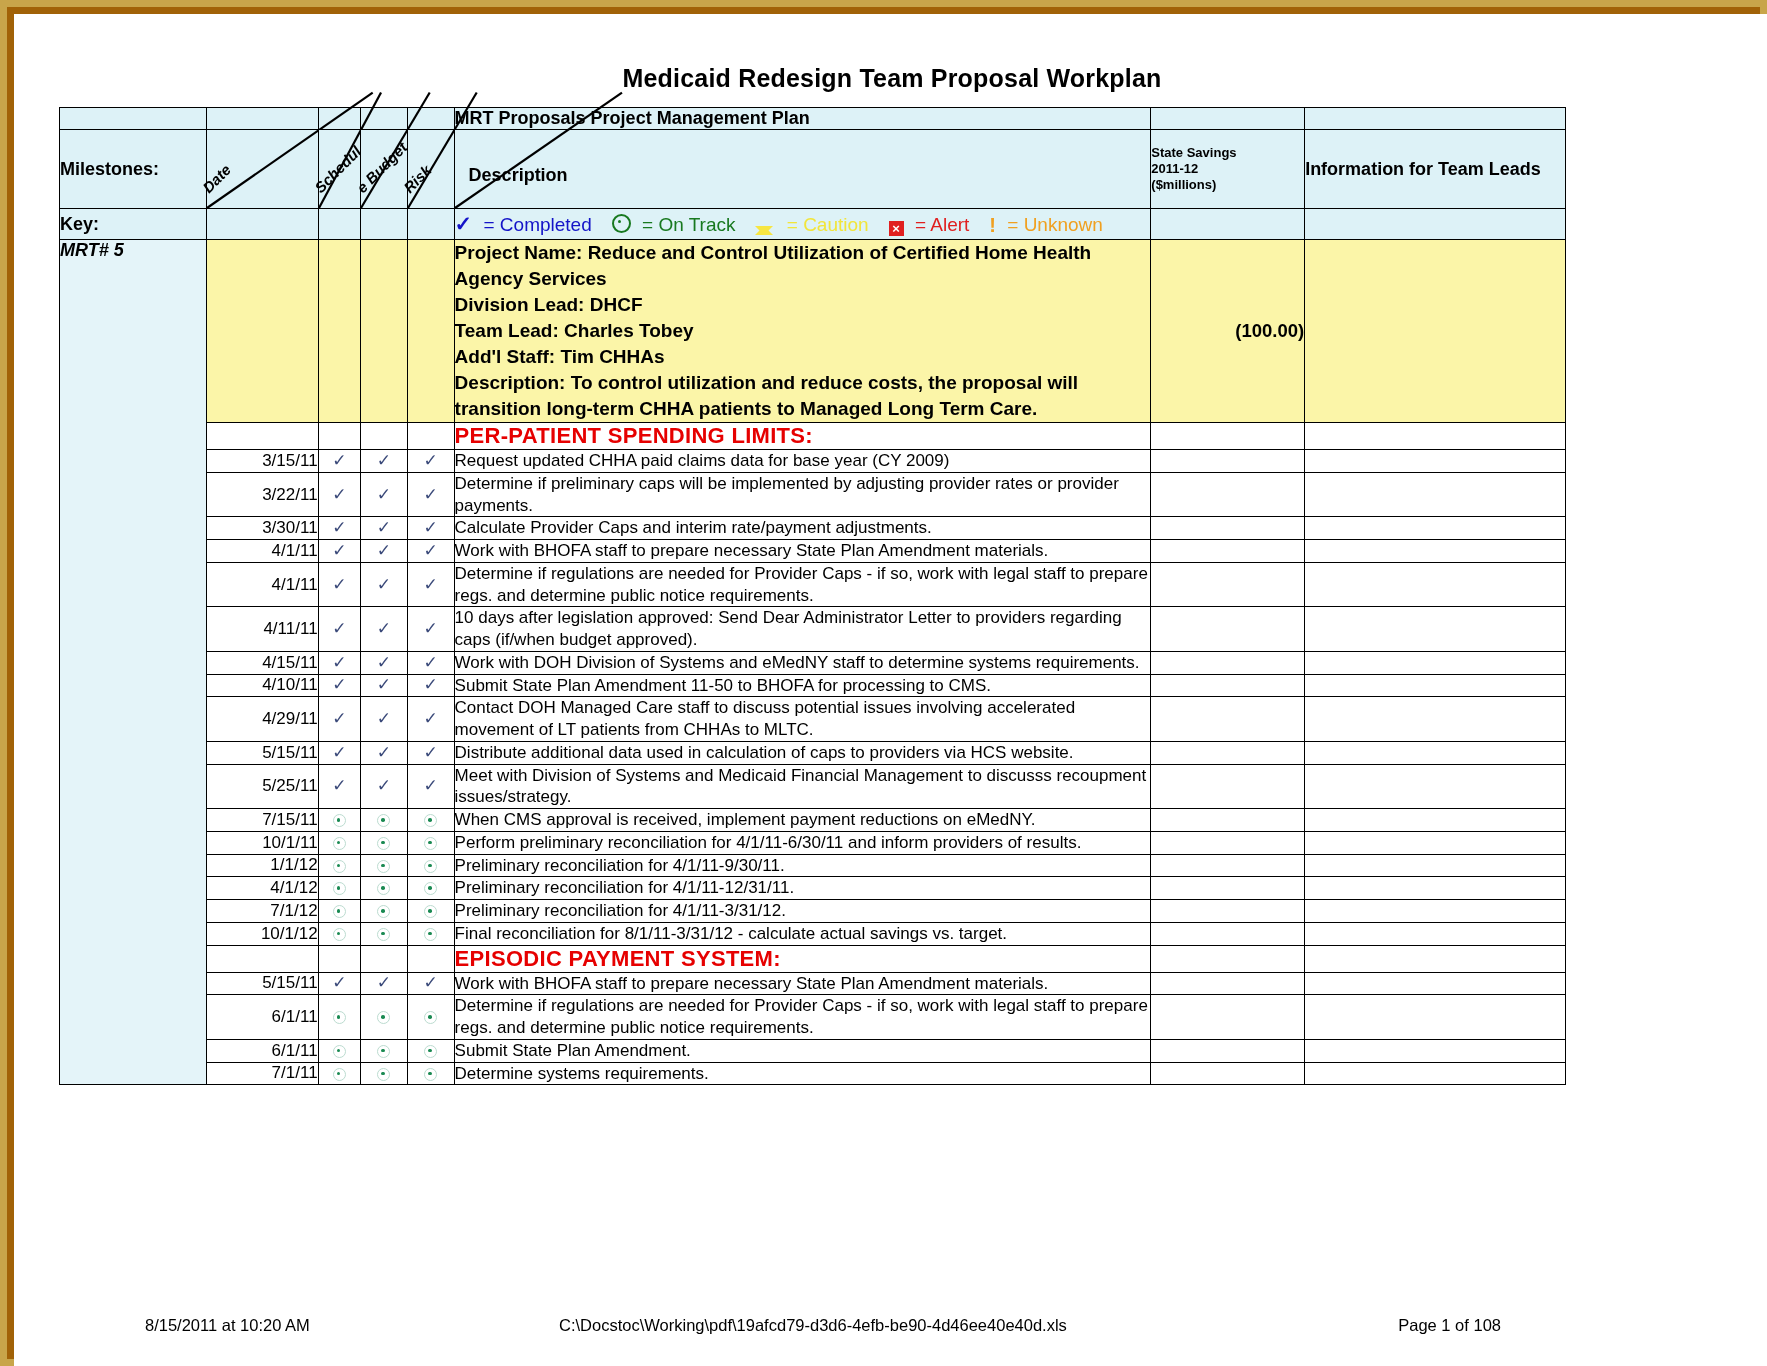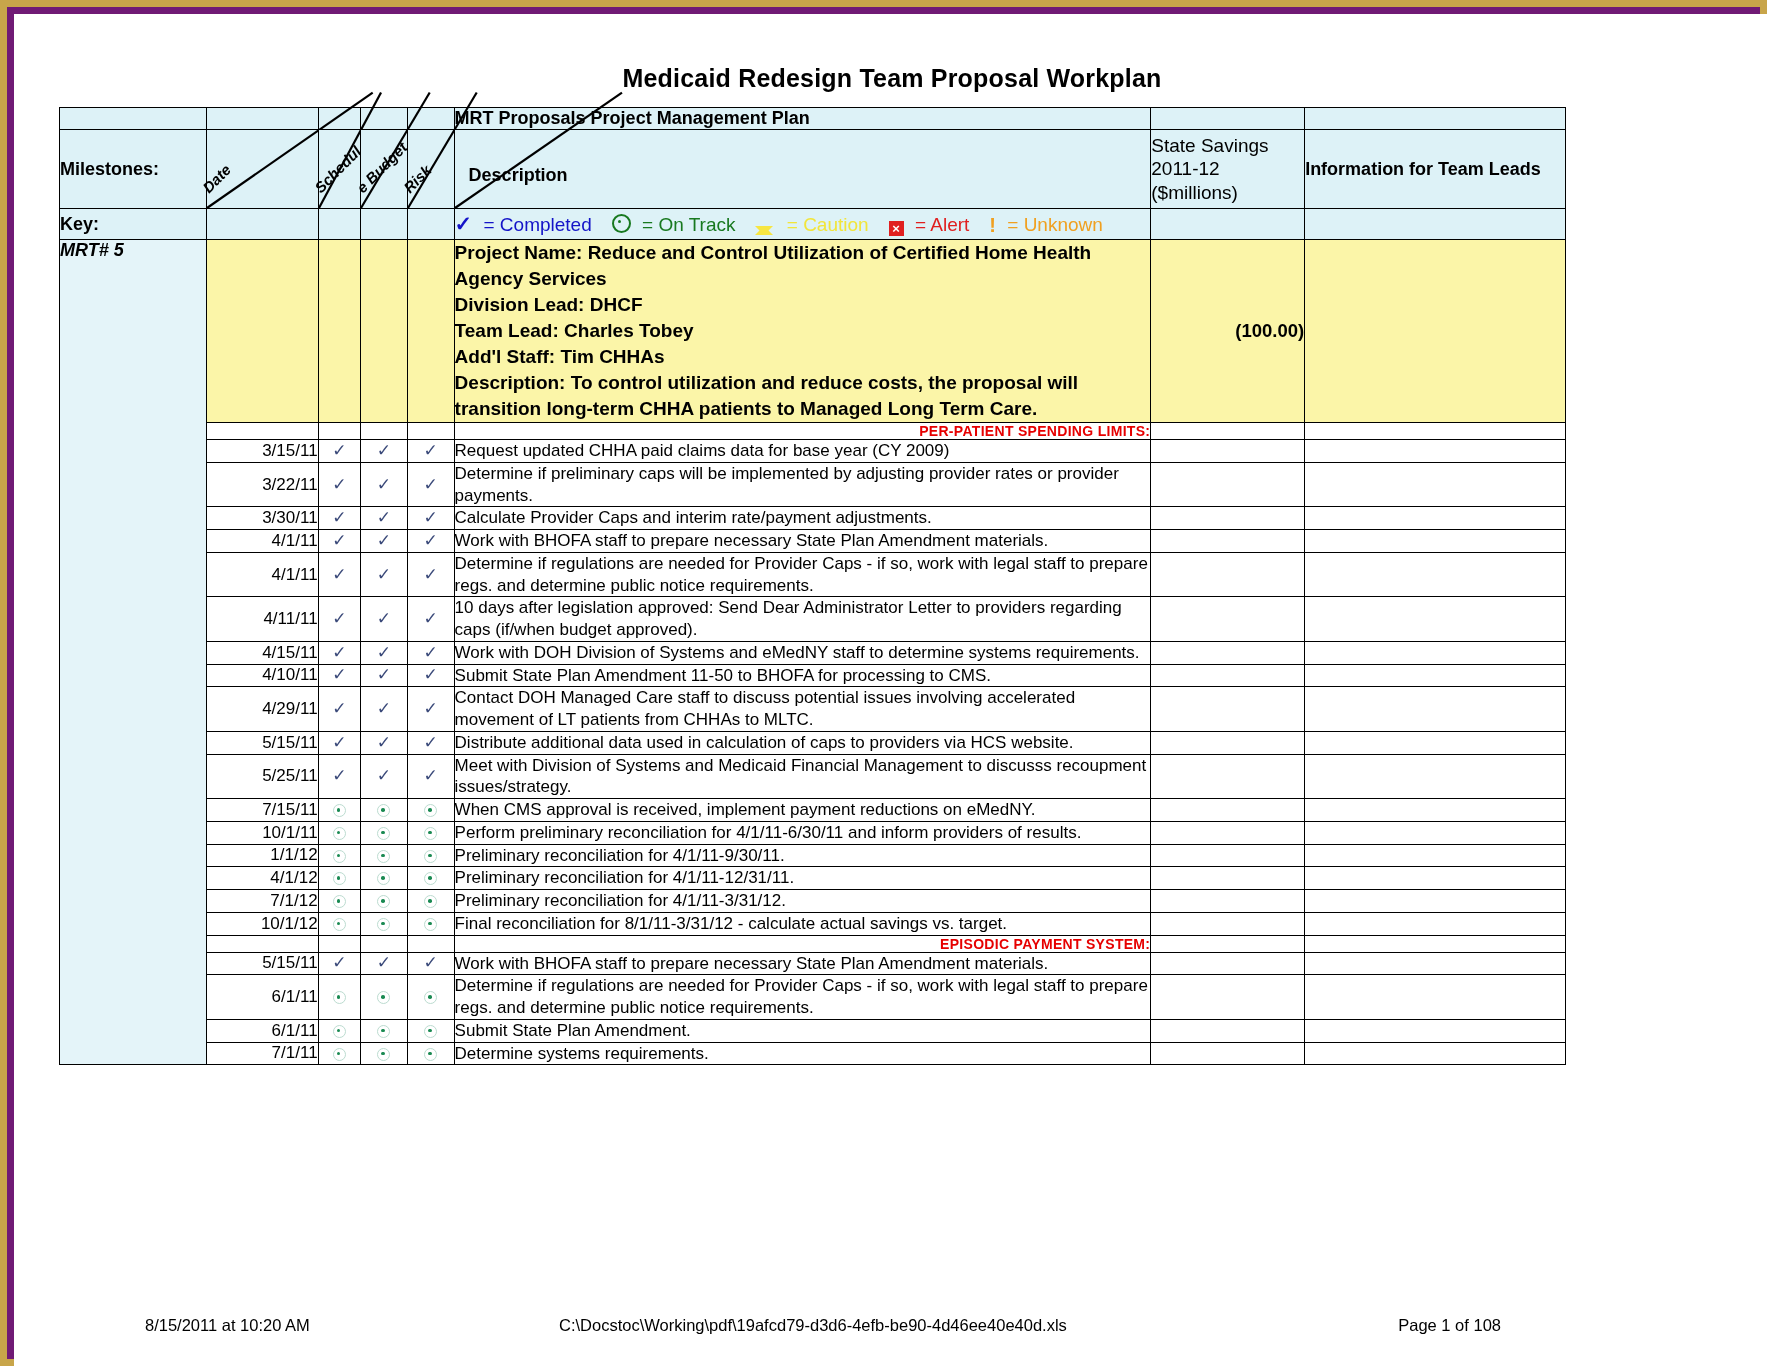--- a/index.html
+++ b/index.html
@@ -16,21 +16,21 @@
     overflow: hidden;
   }
 
   
   .scan-frame {
     position: absolute;
     left: 0; top: 0;
     width: 1767px; height: 1366px;
     box-sizing: border-box;
     border: 7px solid #c8a54a;
-    background: #701a75;
+    background: #a16207;
   }
   .scan-inner {
     position: absolute;
     left: 7px; top: 7px;
     width: 1753px; height: 1352px;
     background: #ffffff;
   }
 
   .page {
     position: absolute;
@@ -119,22 +119,22 @@
   }
 
   .desc-head {
     font-weight: bold;
     font-size: 18px;
     padding: 6px 8px;
     vertical-align: bottom;
   }
 
   .savings-head {
-    font-weight: normal;
-    font-size: 19px;
+    font-weight: bold;
+    font-size: 13px;
     padding: 4px 7px;
     line-height: 1.22;
     vertical-align: middle;
   }
   .info-head {
     font-weight: bold;
     font-size: 18px;
     padding: 4px 7px;
     vertical-align: middle;
   }
@@ -169,22 +169,22 @@
   }
   .savings-val {
     text-align: right;
     font-weight: bold;
     font-size: 18.5px;
   }
 
   .section-title {
     color: #e60000;
     font-weight: bold;
-    font-size: 14px;
-    text-align: right;
+    font-size: 22px;
+    text-align: left;
     padding: 4px 0;
     letter-spacing: 0.3px;
   }
 
   .date-cell {
     text-align: right;
     padding-right: 5px;
     font-size: 17px;
     white-space: nowrap;
   }

